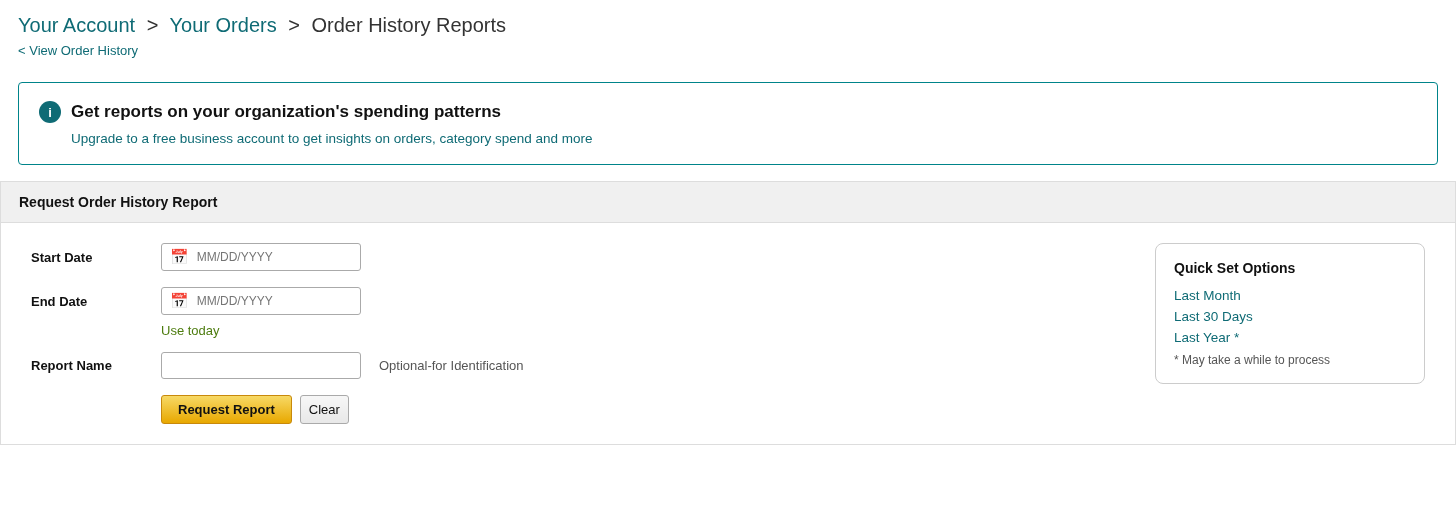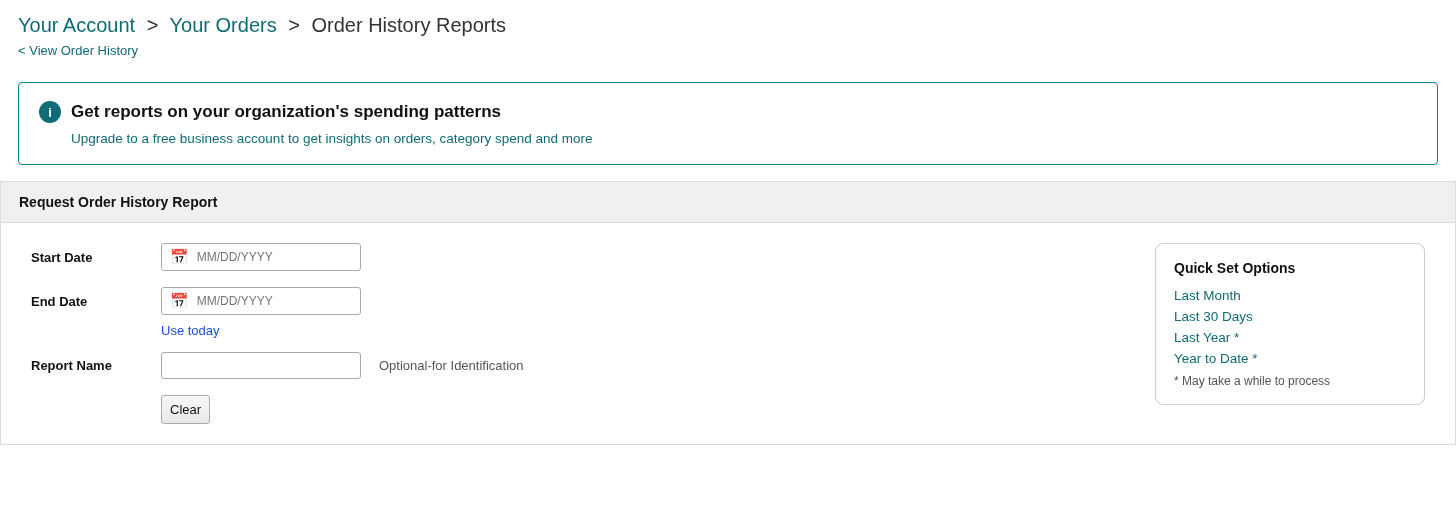--- a/index.html
+++ b/index.html
@@ -146,21 +146,21 @@
     }
     .date-input {
       border: none;
       outline: none;
       font-size: 12px;
       color: #888;
       background: transparent;
       width: 130px;
     }
     .use-today {
-      color: #1d4ed8;
+      color: #4d7c0f;
       font-size: 13px;
       cursor: pointer;
       margin-left: 130px;
       margin-top: -8px;
       margin-bottom: 14px;
       display: block;
     }
 
     
     .report-name-row {
@@ -294,28 +294,28 @@
 
       <div class="report-name-row">
         <div class="form-label">Report Name</div>
         <div class="form-control" style="display:flex;align-items:center;gap:8px;">
           <input class="report-name-input" type="text" placeholder="" style="">
           <span class="optional-text">Optional-for Identification</span>
         </div>
       </div>
 
       <div class="btn-row">
+        <button class="btn-request">Request Report</button>
         <button class="btn-clear">Clear</button>
       </div>
 
     </div>
 
     <div class="quick-set">
       <div class="quick-set-title">Quick Set Options</div>
       <a class="quick-set-link">Last Month</a>
       <a class="quick-set-link">Last 30 Days</a>
       <a class="quick-set-link">Last Year *</a>
-      <a class="quick-set-link">Year to Date *</a>
       <div class="quick-set-note">* May take a while to process</div>
     </div>
 
   </div>
 </div>
 
 </body></html>

